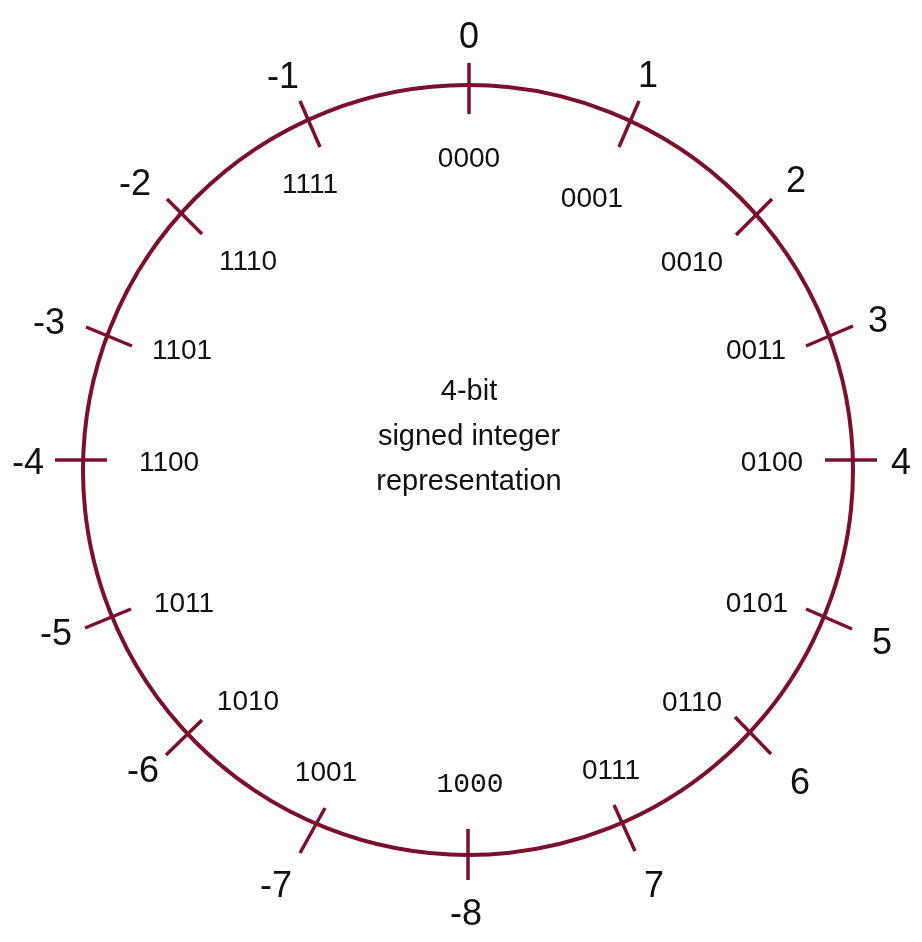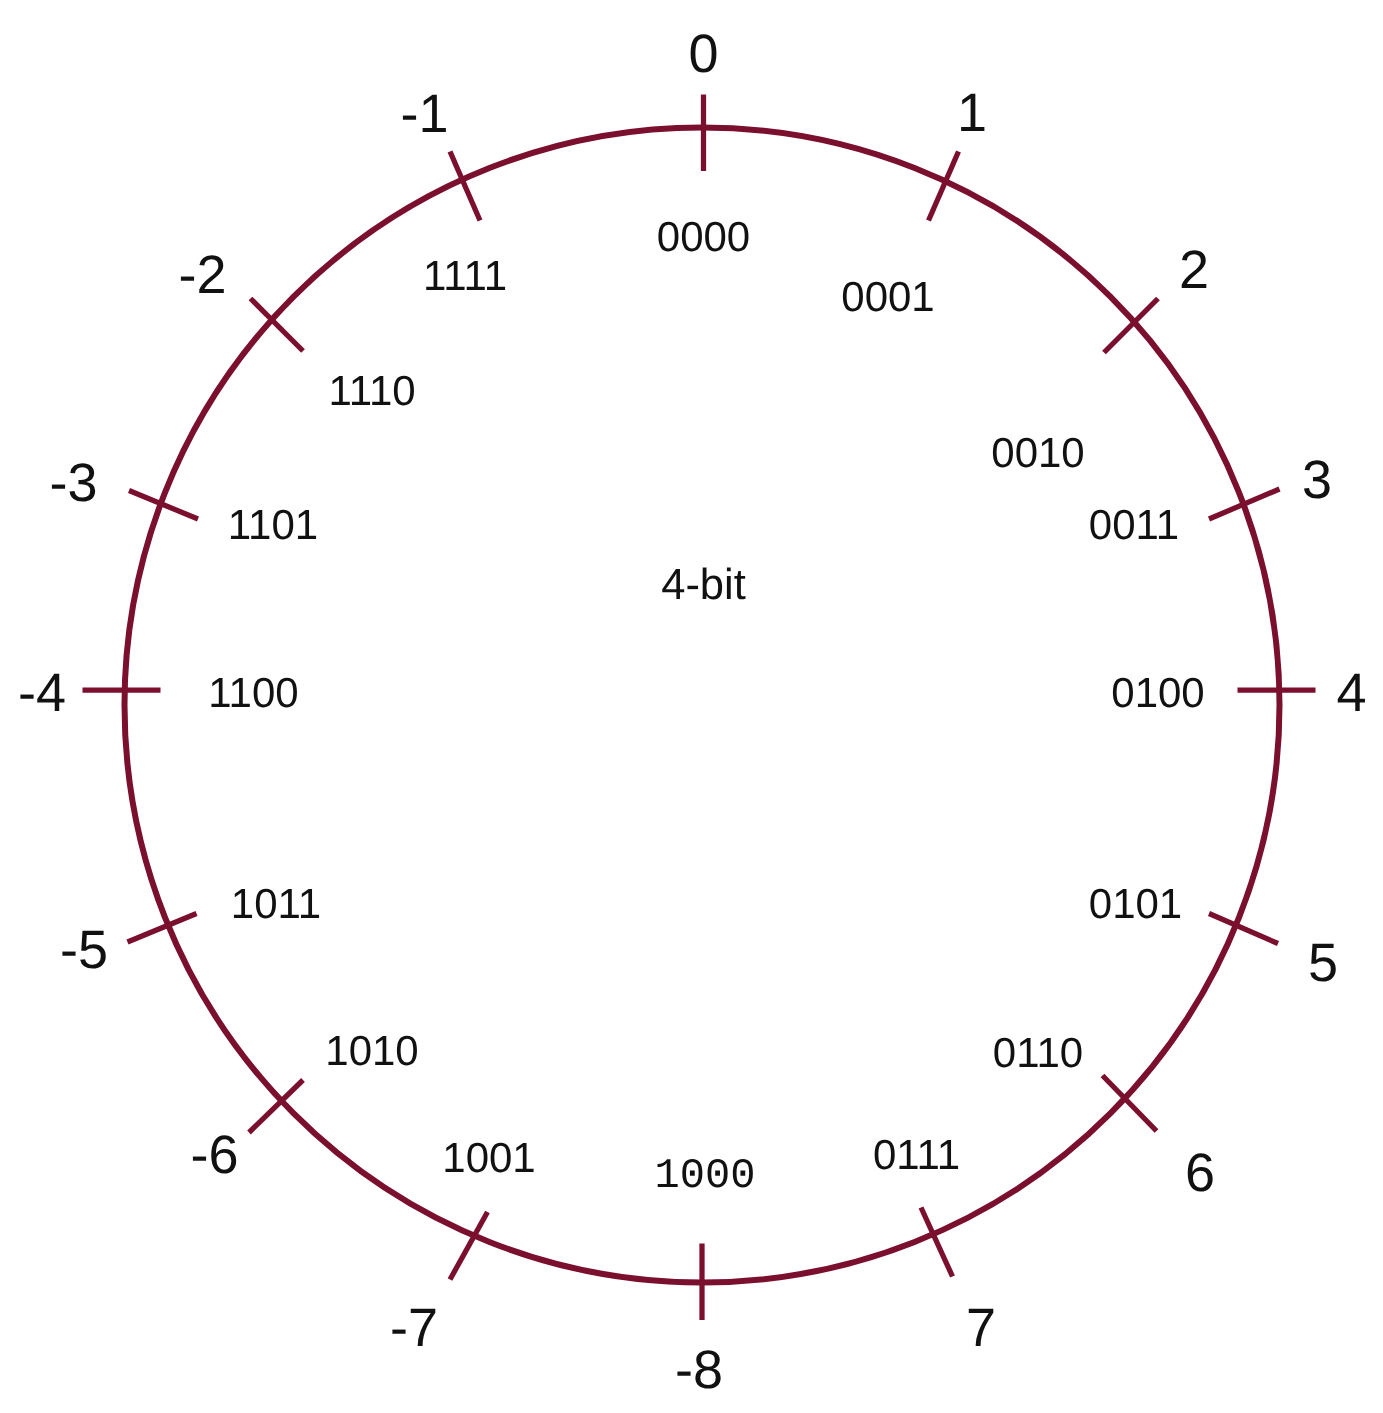--- a/index.html
+++ b/index.html
@@ -65,30 +65,32 @@
 <span class="lbl dec" style="left:276px; top:885px;">-7</span>
 <span class="lbl dec" style="left:143px; top:770px;">-6</span>
 <span class="lbl dec" style="left:56px; top:633px;">-5</span>
 <span class="lbl dec" style="left:28px; top:462px;">-4</span>
 <span class="lbl dec" style="left:49px; top:322px;">-3</span>
 <span class="lbl dec" style="left:135px; top:183px;">-2</span>
 <span class="lbl dec" style="left:283px; top:76px;">-1</span>
 
 <span class="lbl bin" style="left:469px; top:158px;">0000</span>
 <span class="lbl bin" style="left:592px; top:198px;text-align:right;">0001</span>
-<span class="lbl bin" style="left:692px; top:262px;margin-top:40px;">0010</span>
+<span class="lbl bin" style="left:692px; top:262px;">0010</span>
 <span class="lbl bin" style="left:756px; top:350px;">0011</span>
 <span class="lbl bin" style="left:772px; top:462px;">0100</span>
 <span class="lbl bin" style="left:757px; top:603px;">0101</span>
 <span class="lbl bin" style="left:692px; top:702px;">0110</span>
 <span class="lbl bin" style="left:611px; top:770px;">0111</span>
 <span class="lbl bin" style="left:470px; top:785px;font-family:Liberation Mono, monospace;">1000</span>
 <span class="lbl bin" style="left:326px; top:772px;">1001</span>
 <span class="lbl bin" style="left:248px; top:701px;">1010</span>
 <span class="lbl bin" style="left:184px; top:603px;">1011</span>
 <span class="lbl bin" style="left:169px; top:462px;">1100</span>
 <span class="lbl bin" style="left:182px; top:350px;">1101</span>
 <span class="lbl bin" style="left:248px; top:261px;">1110</span>
 <span class="lbl bin" style="left:310px; top:184px;text-align:center;">1111</span>
 
 <div id="center-text">
   <div>4-bit</div>
+  <div>signed integer</div>
+  <div>representation</div>
 </div>
 
 </body></html>

